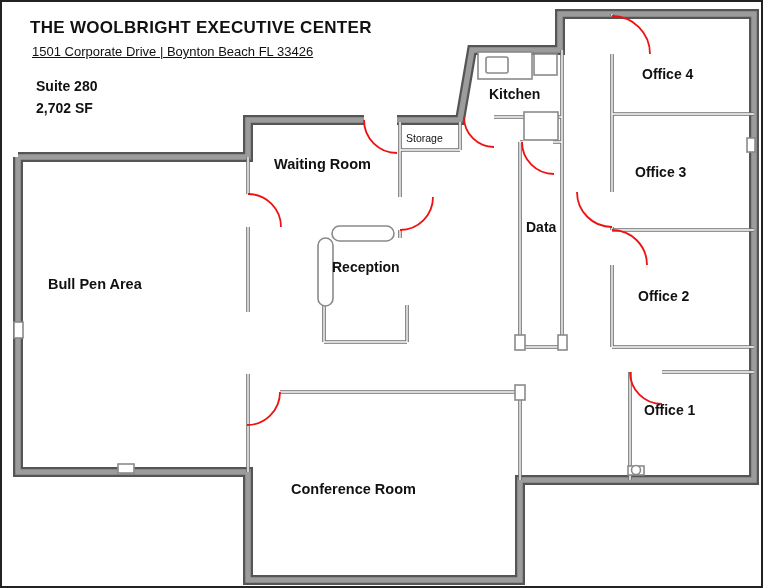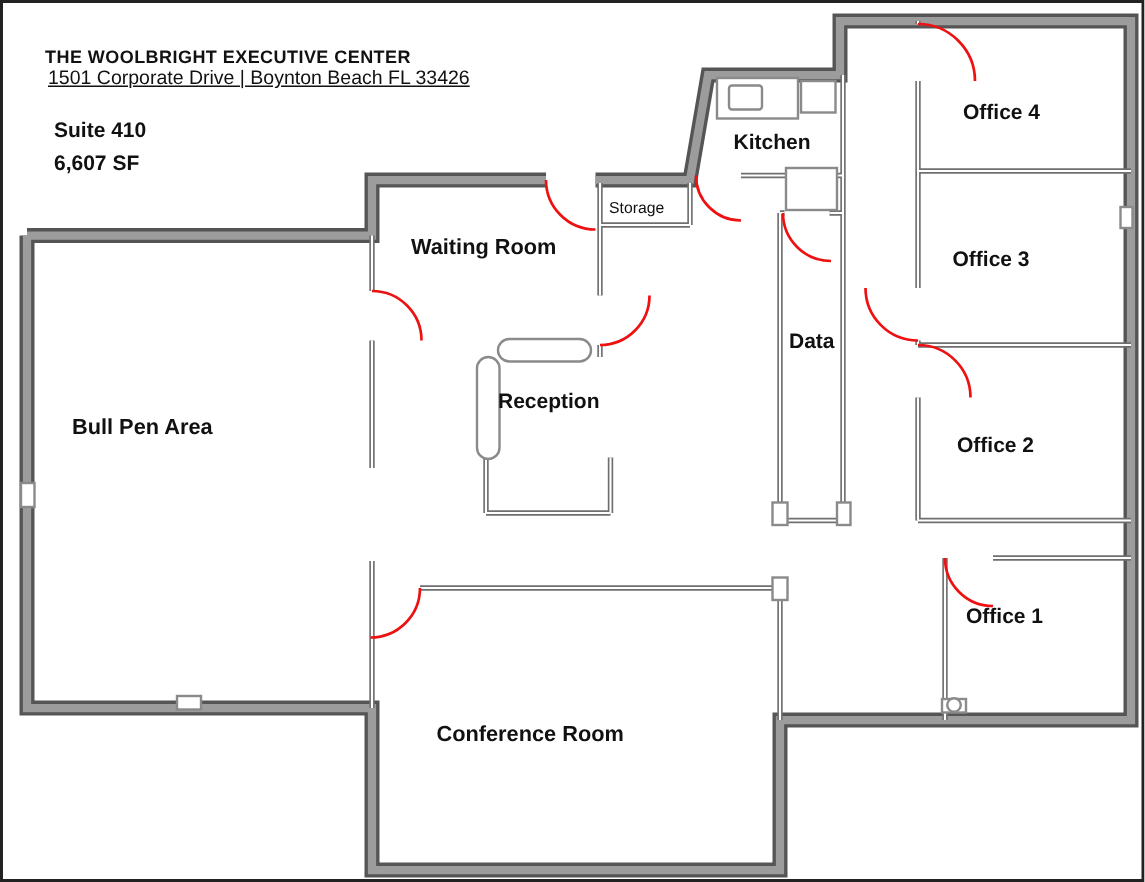--- a/index.html
+++ b/index.html
@@ -6,21 +6,21 @@
   .stage{
     position:relative;
     width:763px;height:588px;
     background:#ffffff;
     border:2px solid #222;
     box-sizing:border-box;
     font-family:"Liberation Sans","DejaVu Sans",sans-serif;
     overflow:hidden;
   }
   .hdr div{position:absolute;color:#111;white-space:nowrap;}
-  .title{left:28px;top:29px;font-size:12px;font-weight:bold;letter-spacing:.3px;}
+  .title{left:28px;top:16px;font-size:17px;font-weight:bold;letter-spacing:.3px;}
   .address{left:30px;top:42px;font-size:13px;text-decoration:underline;}
   .suite{left:34px;top:76px;font-size:14px;font-weight:bold;}
   .sf{left:34px;top:98px;font-size:14px;font-weight:bold;}
   svg{position:absolute;left:0;top:0;}
   .outer-dark{fill:none;stroke-width:10;stroke-linejoin:miter;}
   .outer-light{fill:none;stroke-width:5.5;stroke-linejoin:miter;}
   .in-dark{fill:none;stroke-width:3.6;}
   .in-light{fill:none;stroke-width:1.4;}
   .doors path{fill:none;stroke-width:1.8;}
   .fixtures rect,.fixtures circle{fill:#ffffff;stroke-width:1.6;}
@@ -30,22 +30,22 @@
   .room-sm{font-size:10.5px;font-weight:normal;}
 </style>
 </head>
 <body>
 
 <div class="stage">
 
   <div class="hdr">
     <div class="title">THE WOOLBRIGHT EXECUTIVE CENTER</div>
     <div class="address">1501 Corporate Drive | Boynton Beach FL 33426</div>
-    <div class="suite">Suite 410</div>
-    <div class="sf">6,607 SF</div>
+    <div class="suite">Suite 280</div>
+    <div class="sf">2,702 SF</div>
   </div>
 
   <svg width="763" height="588" viewBox="0 0 763 588">
 
     <path class="outer-dark" d="M16 155 L246 155 L246 118 L362 118
          M395 118 L458 118 L470 48 L558 48 L558 12 L752 12 L752 478 L518 478 L518 578 L246 578 L246 470 L16 470 L16 155" stroke="#555555"></path>
     <path class="outer-light" d="M16 155 L246 155 L246 118 L362 118
          M395 118 L458 118 L470 48 L558 48 L558 12 L752 12 L752 478 L518 478 L518 578 L246 578 L246 470 L16 470 L16 155" stroke="#9c9c9c"></path>
 
     <path class="in-dark" d="M246 155 L246 192 M246 225 L246 310 M246 372 L246 470

